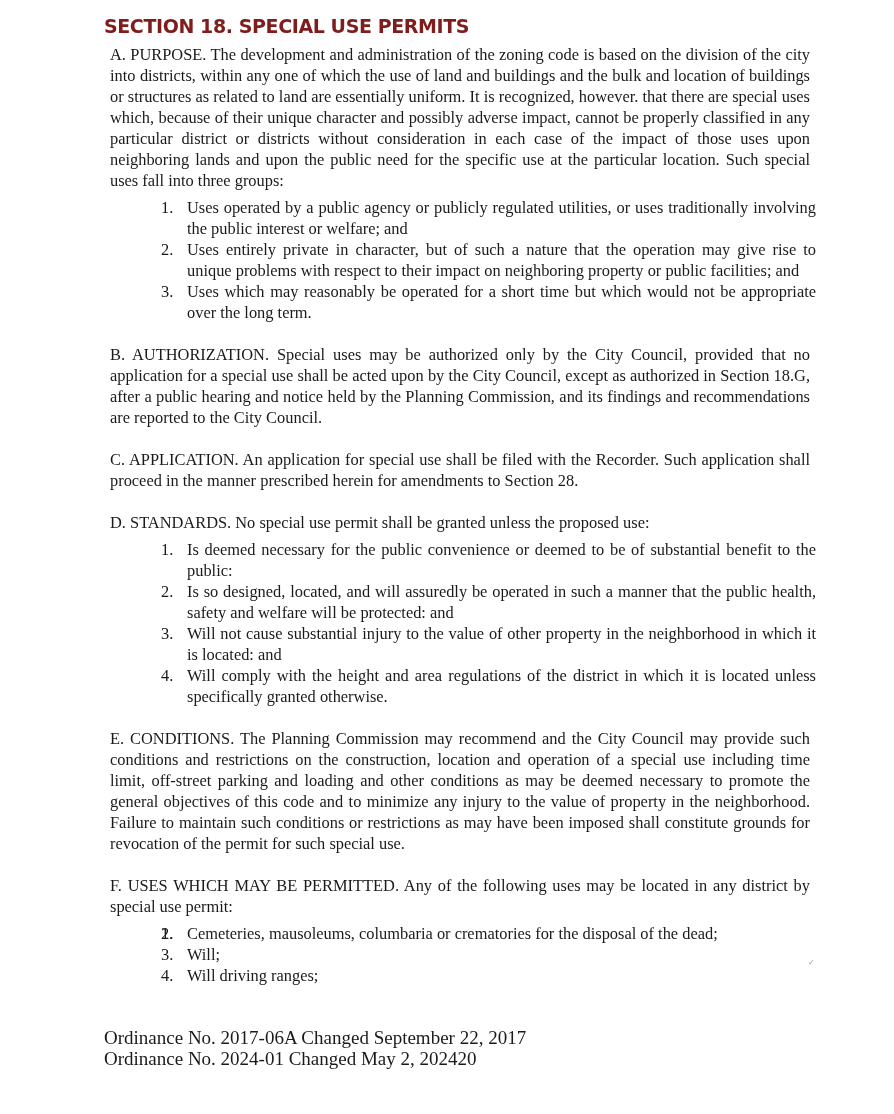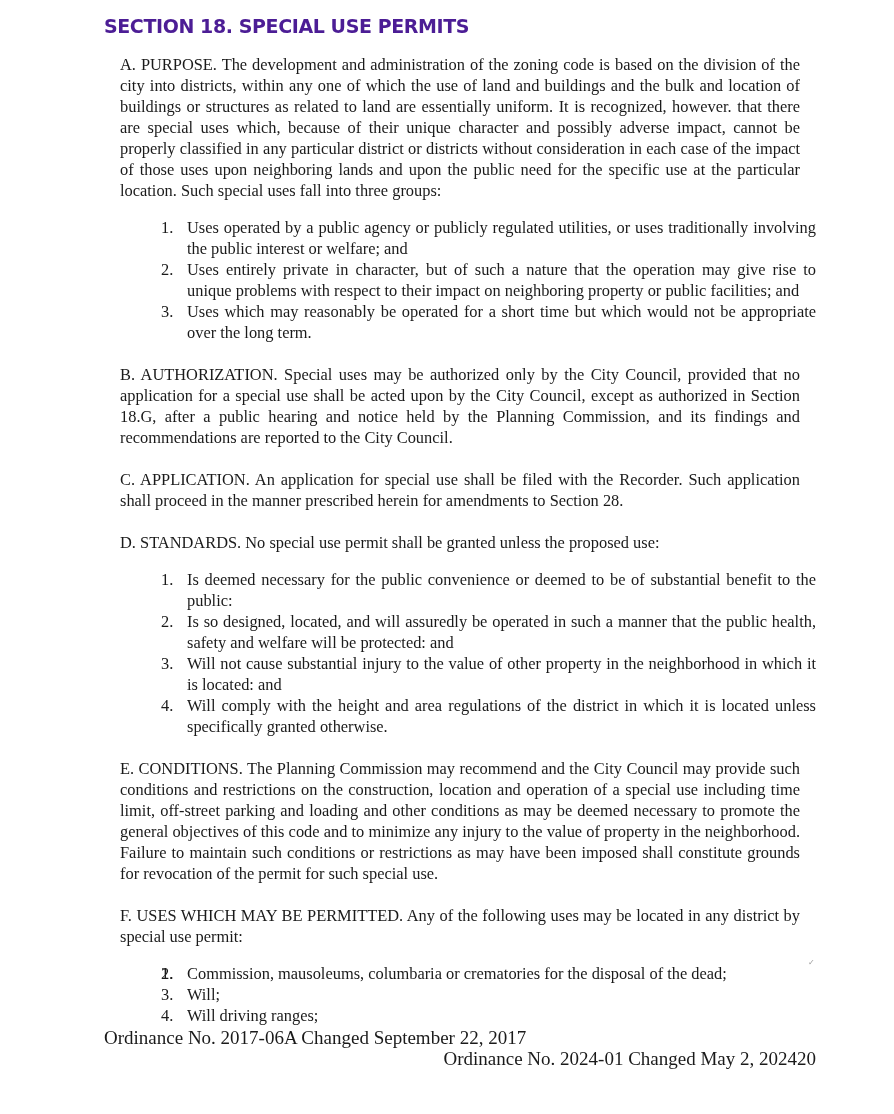--- a/index.html
+++ b/index.html
@@ -4,32 +4,32 @@
 <style>
   html, body { margin: 0; padding: 0; background: #ffffff; }
   body {
     width: 894px; height: 1114px; overflow: hidden; position: relative;
     font-family: "Liberation Serif", serif; color: #1a1a1a;
   }
   .page { position: absolute; left: 104px; top: 14px; width: 712px; }
   .heading {
     font-family: "DejaVu Sans", "Liberation Sans", sans-serif;
     font-weight: bold; font-size: 19px; letter-spacing: -0.4px;
-    margin: 0 0 3px 0; line-height: 24px; color: #4c1d95;
+    margin: 0 0 3px 0; line-height: 24px; color: #7f1d1d;
   }
-  p { margin: 16px; font-size: 16.4px; line-height: 21px; text-align: justify; }
+  p { margin: 6px; font-size: 16.4px; line-height: 21px; text-align: justify; }
   .block { margin-bottom: 21px; }
   ol { list-style: none; margin: 0; padding: 0; }
   ol li {
     position: relative; padding-left: 83px; font-size: 16.4px; line-height: 21px;
     text-align: justify;
   }
   ol li .num { position: absolute; left: 57px; top: 0; }
   .footer { position: absolute; left: 104px; top: 1027px; width: 712px; font-size: 19px; line-height: 21px; }
-  .footer .row { display: flex; justify-content: flex-end; }
+  .footer .row { display: flex; justify-content: flex-start; }
   .mark { position: absolute; left: 808px; top: 958px; font-size: 8px; color: #999; }
 </style>
 </head>
 <body>
 
 <div class="page">
   <h1 class="heading">SECTION 18.  SPECIAL USE PERMITS</h1>
 
   <div class="block">
     <p>A.  PURPOSE.  The development and administration of the zoning code is based on the division of the city into districts, within any one of which the use of land and buildings and the bulk and location of buildings or structures as related to land are essentially uniform.  It is recognized, however. that there are special uses which, because of their unique character and possibly adverse impact, cannot be properly classified in any particular district or districts without consideration in each case of the impact of those uses upon neighboring lands and upon the public need for the specific use at the particular location.  Such special uses fall into three groups:</p>
@@ -59,21 +59,21 @@
   </div>
 
   <div class="block">
     <p>E.  CONDITIONS.  The Planning Commission may recommend and the City Council may provide such conditions and restrictions on the construction, location and operation of a special use including time limit, off-street parking and loading and other conditions as may be deemed necessary to promote the general objectives of this code and to minimize any injury to the value of property in the neighborhood.  Failure to maintain such conditions or restrictions as may have been imposed shall constitute grounds for revocation of the permit for such special use.</p>
   </div>
 
   <div>
     <p>F.  USES WHICH MAY BE PERMITTED. Any of the following uses may be located in any district by special use permit:</p>
     <ol>
       <li><span class="num">1.</span></li>
-      <li><span class="num">2.</span><span>Commission, mausoleums, columbaria or crematories for the disposal of the dead;</span></li>
+      <li><span class="num">2.</span><span>Cemeteries, mausoleums, columbaria or crematories for the disposal of the dead;</span></li>
       <li><span class="num">3.</span><span>Will;</span></li>
       <li><span class="num">4.</span><span>Will driving ranges;</span></li>
     </ol>
   </div>
 </div>
 
 <div class="mark">✓</div>
 
 <div class="footer">
   <div>Ordinance No. 2017-06A Changed September 22, 2017</div>

